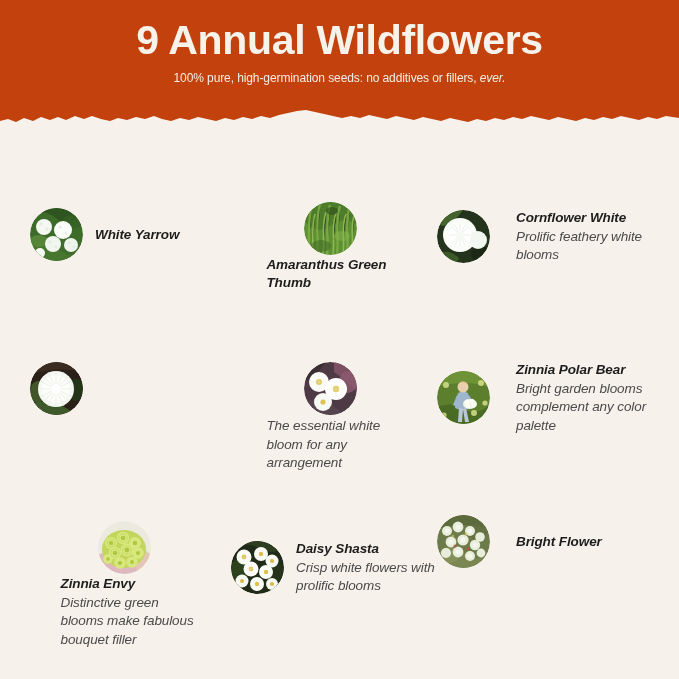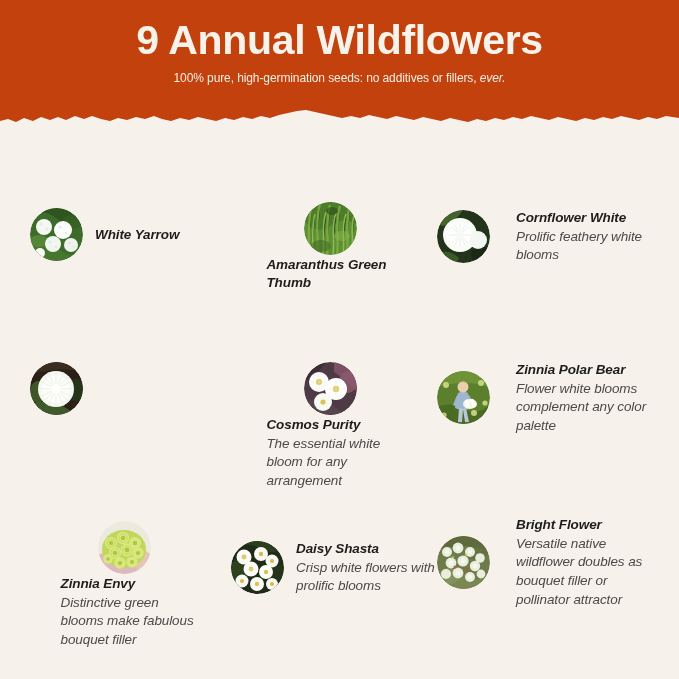--- a/index.html
+++ b/index.html
@@ -331,21 +331,20 @@
             <g stroke="#e8ece3" stroke-width="0.7" opacity="0.7">
               <path d="M15,11 L15,29"></path>
                 <path d="M7,20 L23,20"></path>
               <path d="M32,17 L32,37"></path>
                 <path d="M23,27 L41,27"></path>
             </g>
           </g>
         </svg>
       </div>
       <div class="txt w-b">
-        <div class="item-name">Cosmos Purity</div>
         <div class="item-desc">The essential white bloom for any arrangement</div>
       </div>
     </div>
 
     <div class="cell cell-c">
       <div class="thumb">
         <svg viewBox="0 0 53 53">
           <defs>
               <clipPath id="c6">
                 <circle cx="26.5" cy="26.5" r="26.5"></circle>
@@ -377,21 +376,21 @@
                   <circle cx="35" cy="30" r="2.2"></circle>
                 <circle cx="37" cy="34" r="2.2"></circle>
                   <circle cx="31" cy="35" r="2.2"></circle>
               </g>
             </g>
           </g>
         </svg>
       </div>
       <div class="txt w-c">
         <div class="item-name">Zinnia Polar Bear</div>
-        <div class="item-desc">Flower white blooms complement any color palette</div>
+        <div class="item-desc">Bright garden blooms complement any color palette</div>
       </div>
     </div>
   </div>
 
   <div class="row row-3">
 
     <div class="cell cell-b">
       <div class="thumb">
         <svg viewBox="0 0 53 53">
           <defs>
@@ -530,17 +529,16 @@
             </g>
             <g fill="#d9c35a" opacity="0.7">
               <circle cx="29" cy="19" r="1.4"></circle>
                 <circle cx="16" cy="21" r="1.3"></circle>
             </g>
           </g>
         </svg>
       </div>
       <div class="txt w-c">
         <div class="item-name">Bright Flower</div>
-        <div class="item-desc">Versatile native wildflower doubles as bouquet filler or pollinator attractor</div>
       </div>
     </div>
   </div>
 </div>
 
 </body></html>

